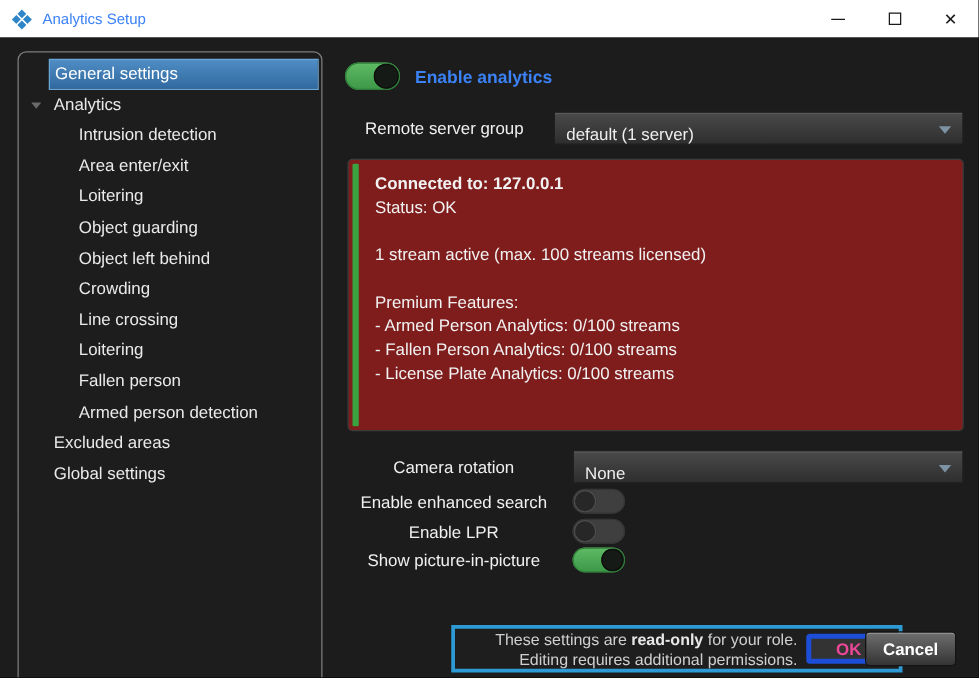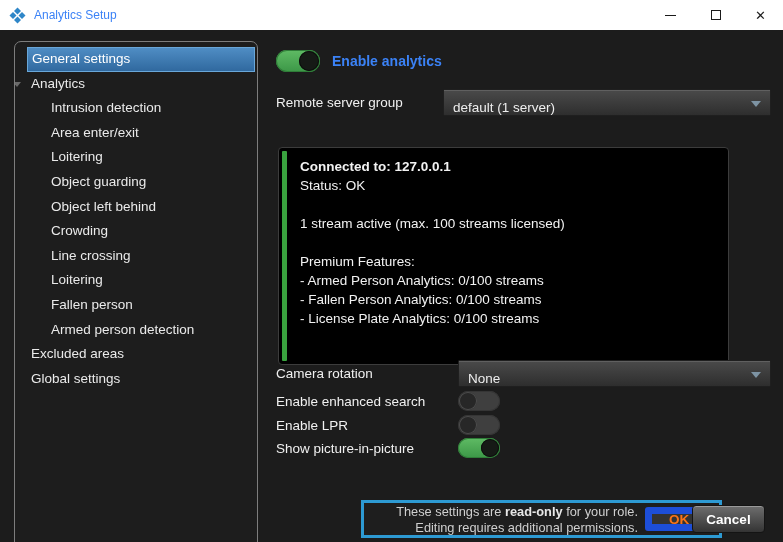--- a/index.html
+++ b/index.html
@@ -18,21 +18,21 @@
   .glyph-min { width:11px; height:1px; background:#1a1a1a; display:block; }
   .glyph-max { width:10px; height:10px; border:1px solid #1a1a1a; display:block; }
 
   
   .content { position:absolute; top:30px; left:0; width:783px; height:512px; background:#1c1c1c; color:#f0f0f0; }
 
   
   .sidebar { position:absolute; left:14px; top:11px; width:244px; height:519px;
              border:1px solid #7d7d7d; border-radius:7px; background:#1d1d1d; padding-top:5px; overflow:hidden; }
   .tree-item { position:relative; height:24.6px; line-height:24.6px; font-size:13.5px; color:#eaeaea;
-               margin-left:12px; margin-right:2px; padding-left:4px; white-space:nowrap; cursor:default; }
+               margin-left:24px; margin-right:2px; padding-left:4px; white-space:nowrap; cursor:default; }
   .tree-item.lvl1 { padding-left:24px; }
   .tree-item.selected { background:linear-gradient(#4f8dc4,#30699f); border:1px solid #69a7d9;
                         line-height:22.6px; color:#ffffff; }
   .expander { position:absolute; left:-14px; top:10px; width:0; height:0;
               border-left:4px solid transparent; border-right:4px solid transparent;
               border-top:5px solid #6a6a6a; }
 
   
   .toggle { position:relative; border-radius:11px; flex:0 0 auto; cursor:pointer; }
   .toggle .knob { position:absolute; border-radius:50%; }
@@ -42,50 +42,50 @@
   .toggle.sm .knob { width:18px; height:18px; top:1px; }
   .toggle.on { background:linear-gradient(#5fbb64,#3c9747); box-shadow:inset 0 0 0 1px #2f7d38; }
   .toggle.on .knob { right:1px; background:#161a16; box-shadow:inset 0 0 0 1px #0c0f0c; }
   .toggle.off { background:#3f3f3f; box-shadow:inset 0 0 0 1px #353535; }
   .toggle.off .knob { left:1px; background:#272727; box-shadow:inset 0 0 0 1px #4d4d4d; }
 
   .enable-row { position:absolute; left:276px; top:20px; display:flex; align-items:center; }
   .enable-row .main-toggle-label { margin-left:12px; font-size:14px; font-weight:bold; color:#3b82f6; }
 
   .form-row { position:absolute; display:flex; align-items:center; }
-  .form-label { text-align:left; font-size:13.5px; color:#f0f0f0; margin-right:8px; white-space:nowrap; }
+  .form-label { text-align:center; font-size:13.5px; color:#f0f0f0; margin-right:8px; white-space:nowrap; }
 
   .row-server { left:276px; top:59px; width:495px; }
   .row-server .form-label { width:159px; }
   .row-camera { left:276px; top:330px; width:495px; }
   .row-camera .form-label { width:174px; }
   .row-t1 { left:276px; top:361px; } .row-t2 { left:276px; top:385px; } .row-t3 { left:276px; top:408px; }
   .toggle-row .form-label { width:174px; }
 
   .dropdown { position:relative; flex:1; height:27px; background:linear-gradient(#4a4a4a,#2e2e2e);
               border:1px solid #1f1f1f; box-shadow:inset 0 1px 0 #606060; border-radius:1px;
               display:flex; align-items:flex-end; padding:0 9px; font-size:13.5px; color:#eeeeee; cursor:pointer; }
   .dropdown .arrow { position:absolute; right:9px; top:11px; width:0; height:0;
                      border-left:5px solid transparent; border-right:5px solid transparent;
                      border-top:6px solid #7d93a3; }
 
-  .status-panel { position:absolute; left:278px; top:97px; width:451px; height:218px;
-                  background:#000000; border:1px solid #3c3c3c; border-radius:4px;margin-top:20px; }
+  .status-panel { position:absolute; left:278px; top:97px; width:493px; height:218px;
+                  background:#7f1d1d; border:1px solid #3c3c3c; border-radius:4px; }
   .status-accent { position:absolute; left:3px; top:3px; bottom:3px; width:5px; background:#3aa33f; border-radius:1px; }
   .status-lines { position:absolute; left:21px; top:9px; right:8px; }
   .status-line { font-size:13.5px; line-height:19px; min-height:19px; color:#f2f2f2; white-space:nowrap; }
   .status-line.bold { font-weight:bold; }
 
   .notice-box { position:absolute; left:317px; top:470px; width:361px; height:38px;
                 background:#1e1e1e; border:3px solid #2d9ad3;margin-left:44px; }
   .notice-text { position:absolute; left:6px; top:1px; width:268px; text-align:right;
                  font-size:12.8px; line-height:15.5px; color:#cfcfcf; }
   .notice-text b { color:#e8e8e8; }
   .btn-ok { position:absolute; right:6px; top:4px; width:68px; height:24px; background:#333333;
-            border:7px solid #1d4ed8; border-radius:3px; color:#f97316; font-weight:bold; font-size:13.5px;
+            border:4px solid #1d4ed8; border-radius:3px; color:#ec4899; font-weight:bold; font-size:13.5px;
             display:flex; align-items:center; justify-content:center; cursor:default; }
   .btn-cancel { position:absolute; left:692px; top:475px; width:73px; height:28px;
                 background:linear-gradient(#6e6e6e,#343434); border:1px solid #141414; border-radius:4px;
                 box-shadow:inset 0 1px 0 #9a9a9a; color:#ffffff; font-weight:bold; font-size:13.5px;
                 display:flex; align-items:center; justify-content:center; cursor:pointer; }
 </style>
 </head>
 <body>
 
 <div class="window">

